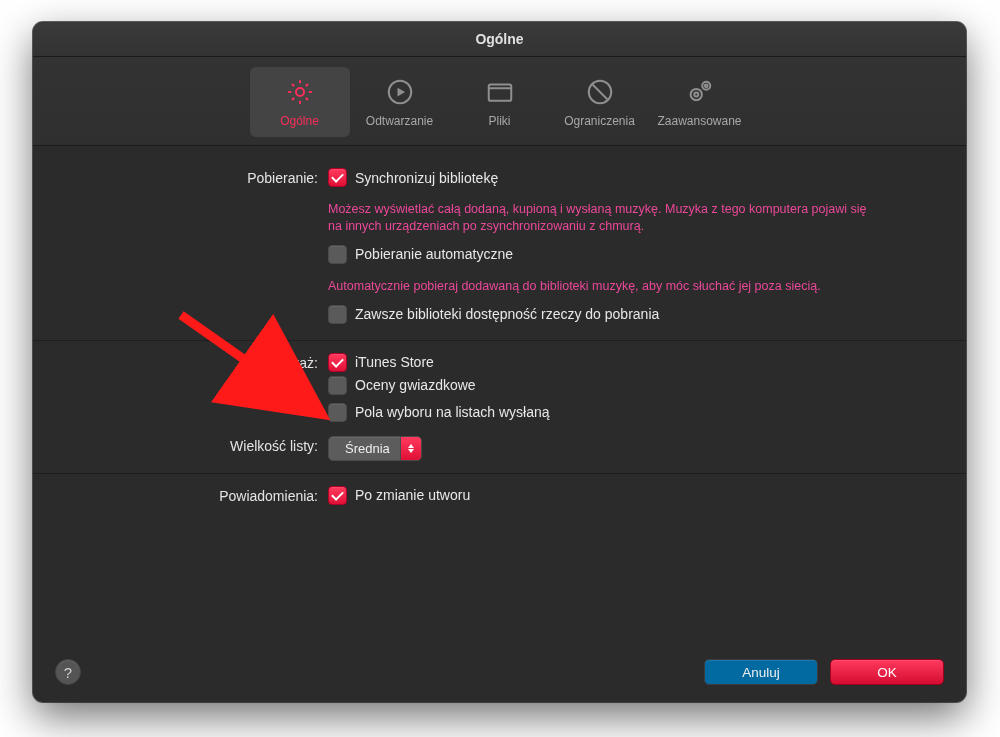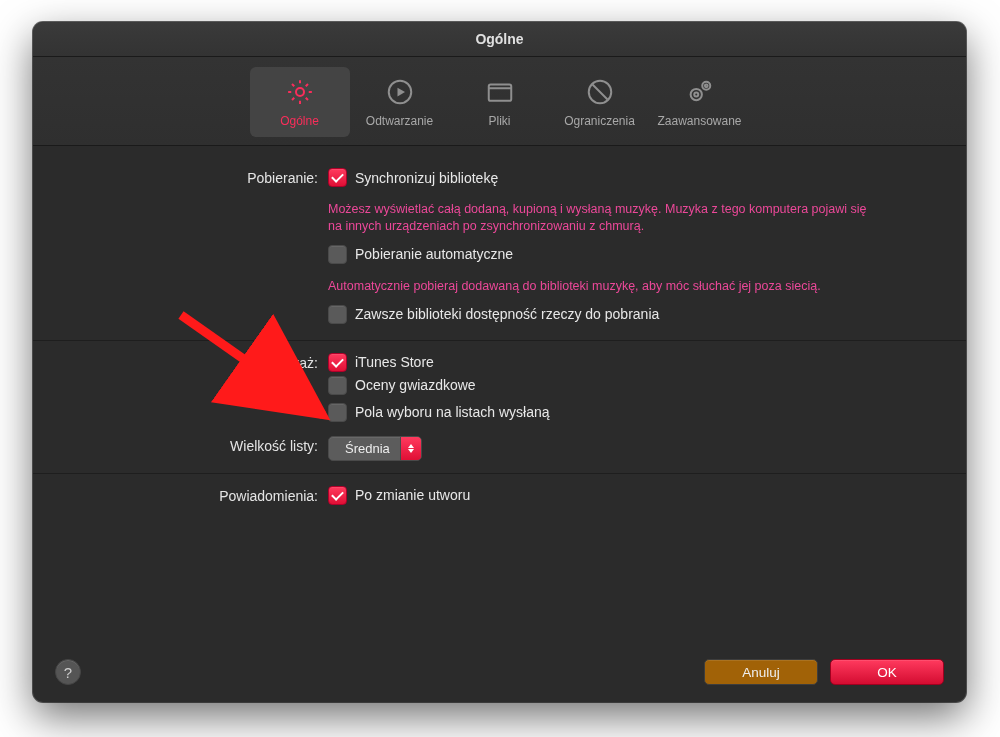--- a/index.html
+++ b/index.html
@@ -204,21 +204,21 @@
     justify-content: center;
     font-size: 15px;
     box-shadow: inset 0 1px 0 rgba(255,255,255,0.1);
   }
   .spacer { flex: 1; }
   .btn {
     min-width: 80px;
     height: 24px;
     border-radius: 5px;
     border: 1px solid #3d3d3d;
-    background: #a16207;
+    background: #0369a1;
     color: #eee;
     font-size: 13.5px;
     display: flex;
     align-items: center;
     justify-content: center;
     padding: 0 16px;
     box-shadow: inset 0 1px 0 rgba(255,255,255,0.1);
   }
   .btn.primary {
     background: linear-gradient(#ff3a5e, #d40c31);

